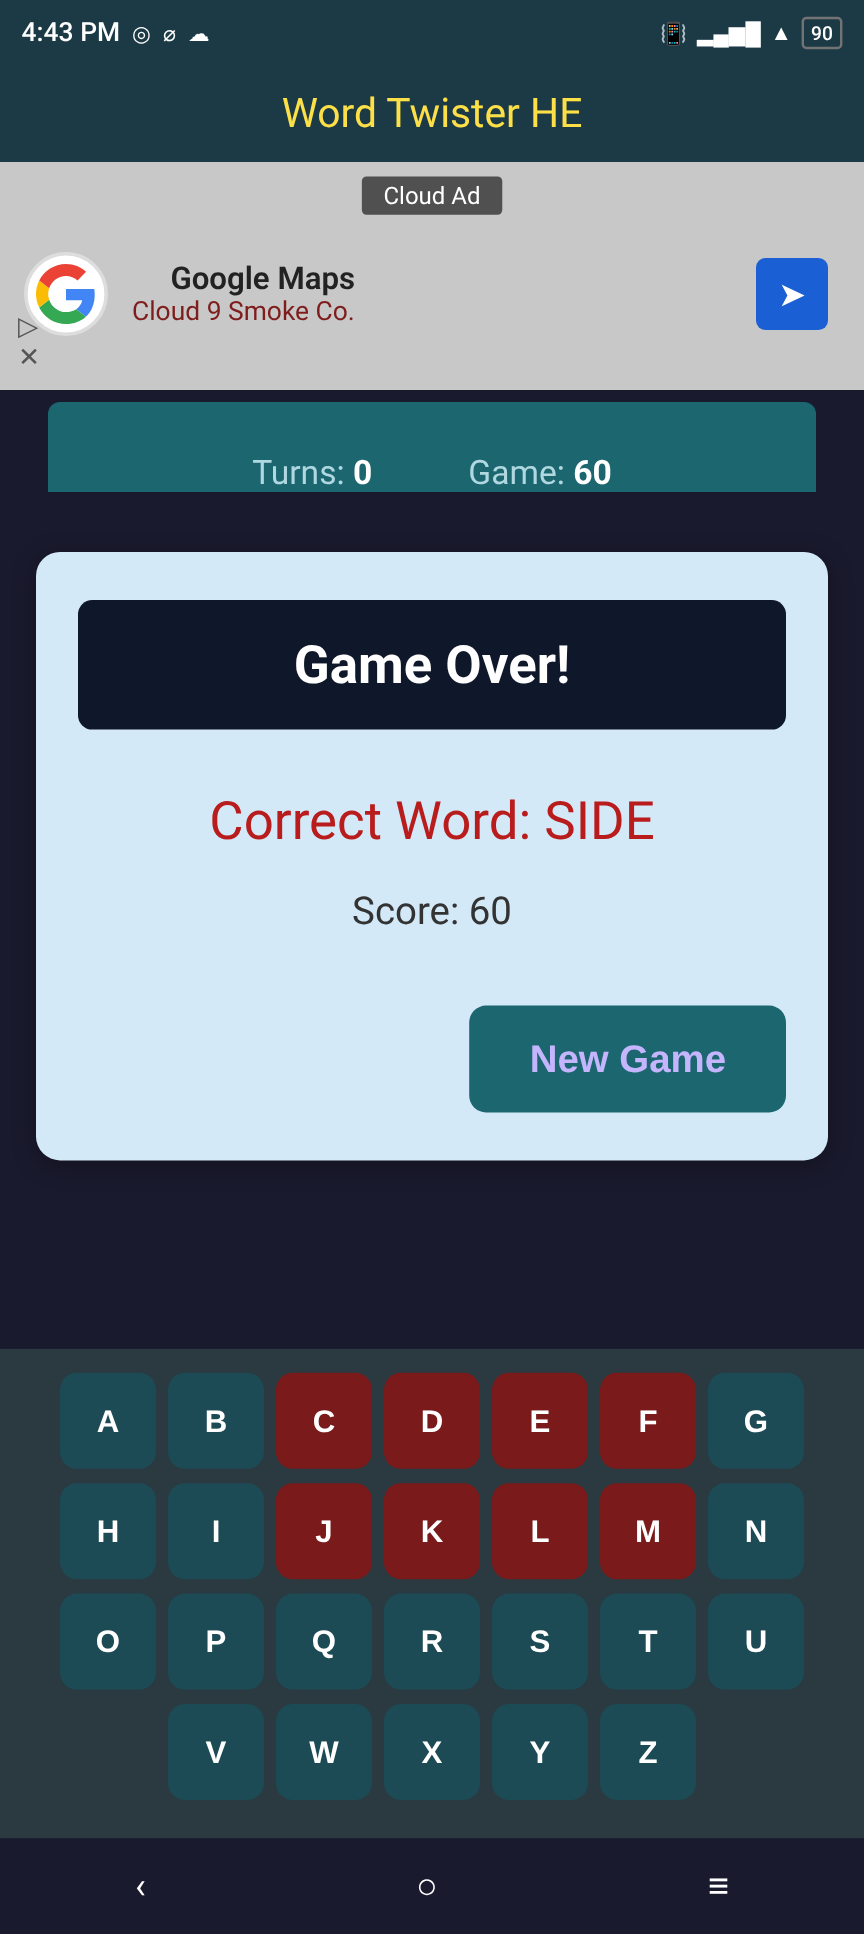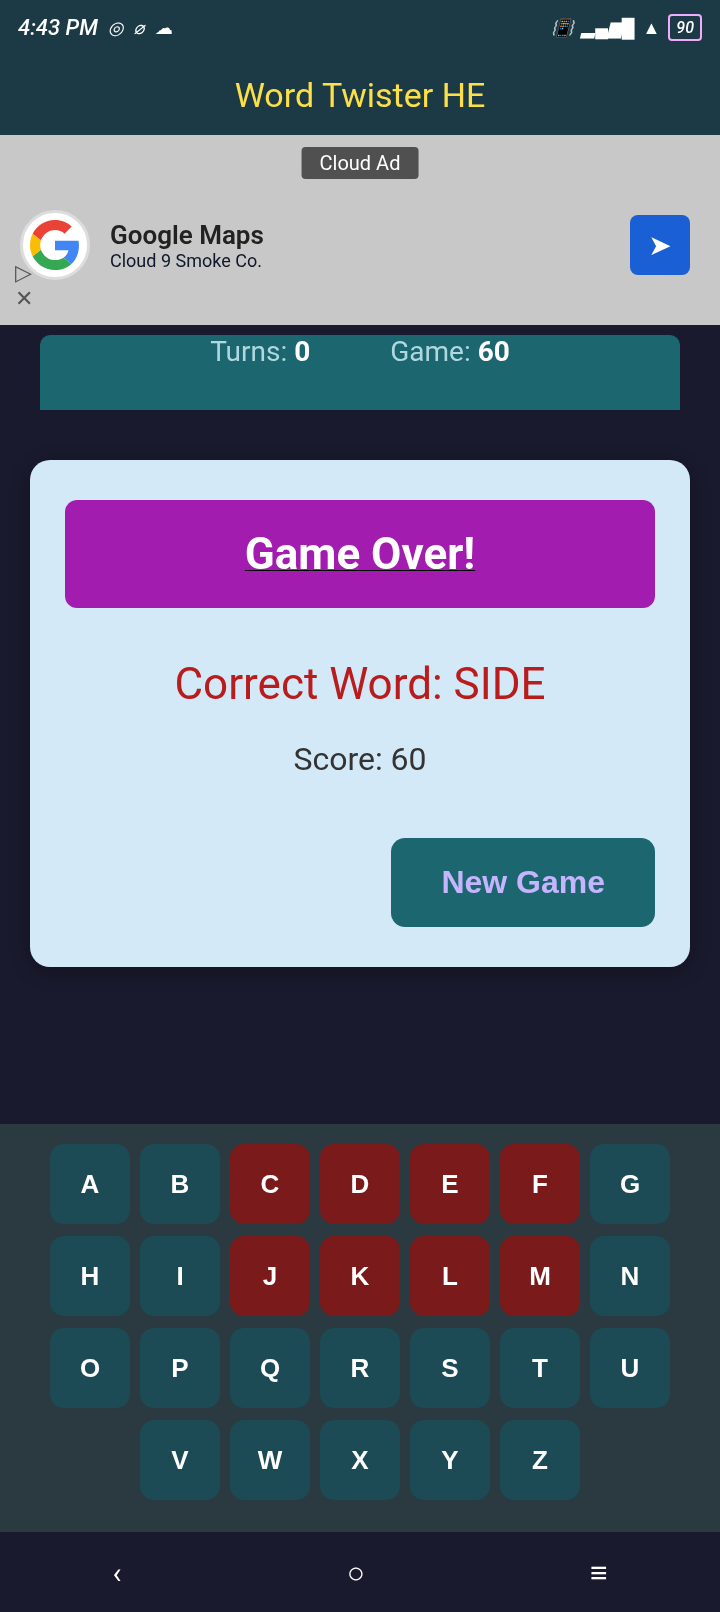--- a/index.html
+++ b/index.html
@@ -21,42 +21,41 @@
       background: #1c3a45;
       display: flex;
       align-items: center;
       justify-content: space-between;
       padding: 0 18px;
       color: white;
       font-size: 22px;
       font-weight: 500;
       z-index: 100;
       position: relative;
-      font-style: italic;
     }
 
     .status-left {
       display: flex;
       align-items: center;
       gap: 10px;
     }
 
     .status-right {
       display: flex;
       align-items: center;
       gap: 8px;
     }
 
     .status-icon {
       font-size: 18px;
       color: white;
     }
 
     .battery-icon {
-      border: 2px solid #f0abfc;
+      border: 2px solid #737373;
       border-radius: 4px;
       padding: 2px 6px;
       font-size: 16px;
       position: relative;
     }
 
     
     .app-header {
       width: 100%;
       height: 80px;
@@ -122,25 +121,26 @@
 
     .ad-text {
       display: flex;
       flex-direction: column;
     }
 
     .ad-title {
       font-size: 26px;
       color: #222;
       font-weight: 600;
+      margin-left: 32px;
     }
 
     .ad-subtitle {
-      font-size: 18px;
-      color: #0f172a;
+      font-size: 22px;
+      color: #7f1d1d;
     }
 
     .ad-arrow {
       position: absolute;
       right: 30px;
       top: 50%;
       transform: translateY(-50%);
       margin-top: 15px;
       width: 60px;
       height: 60px;
@@ -169,21 +169,21 @@
     }
 
     
     .stats-bar {
       width: 640px;
       margin: 0 auto;
       height: 75px;
       background: #1c6670;
       border-radius: 10px 10px 0 0;
       display: flex;
-      align-items: flex-start;
+      align-items: flex-end;
       justify-content: center;
       gap: 80px;
       color: #b0d8e0;
       font-size: 28px;
       margin-top: 10px;
     }
 
     .stats-bar strong {
       color: white;
     }
@@ -196,26 +196,25 @@
       right: 30px;
       background: #d4e9f7;
       border-radius: 20px;
       padding: 40px 35px;
       z-index: 50;
       box-shadow: 0 4px 20px rgba(0,0,0,0.3);
     }
 
     .game-over-banner {
       width: 100%;
-      background: #a21caf;
+      background: #0f172a;
       border-radius: 12px;
       padding: 28px;
       text-align: center;
       margin-bottom: 50px;
-      text-decoration: underline;
     }
 
     .game-over-text {
       color: white;
       font-size: 44px;
       font-weight: bold;
     }
 
     .correct-word {
       color: #b91c1c;

